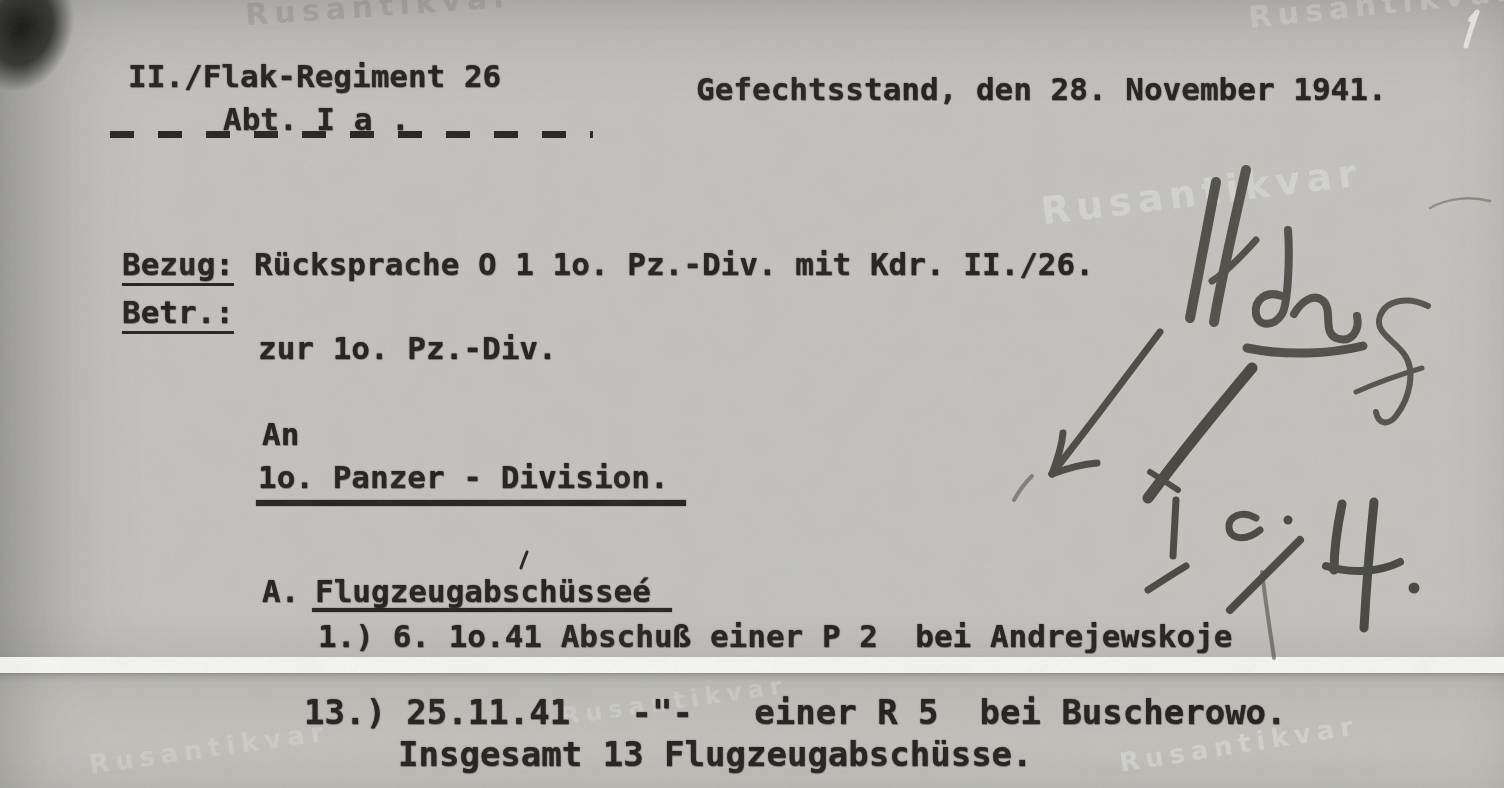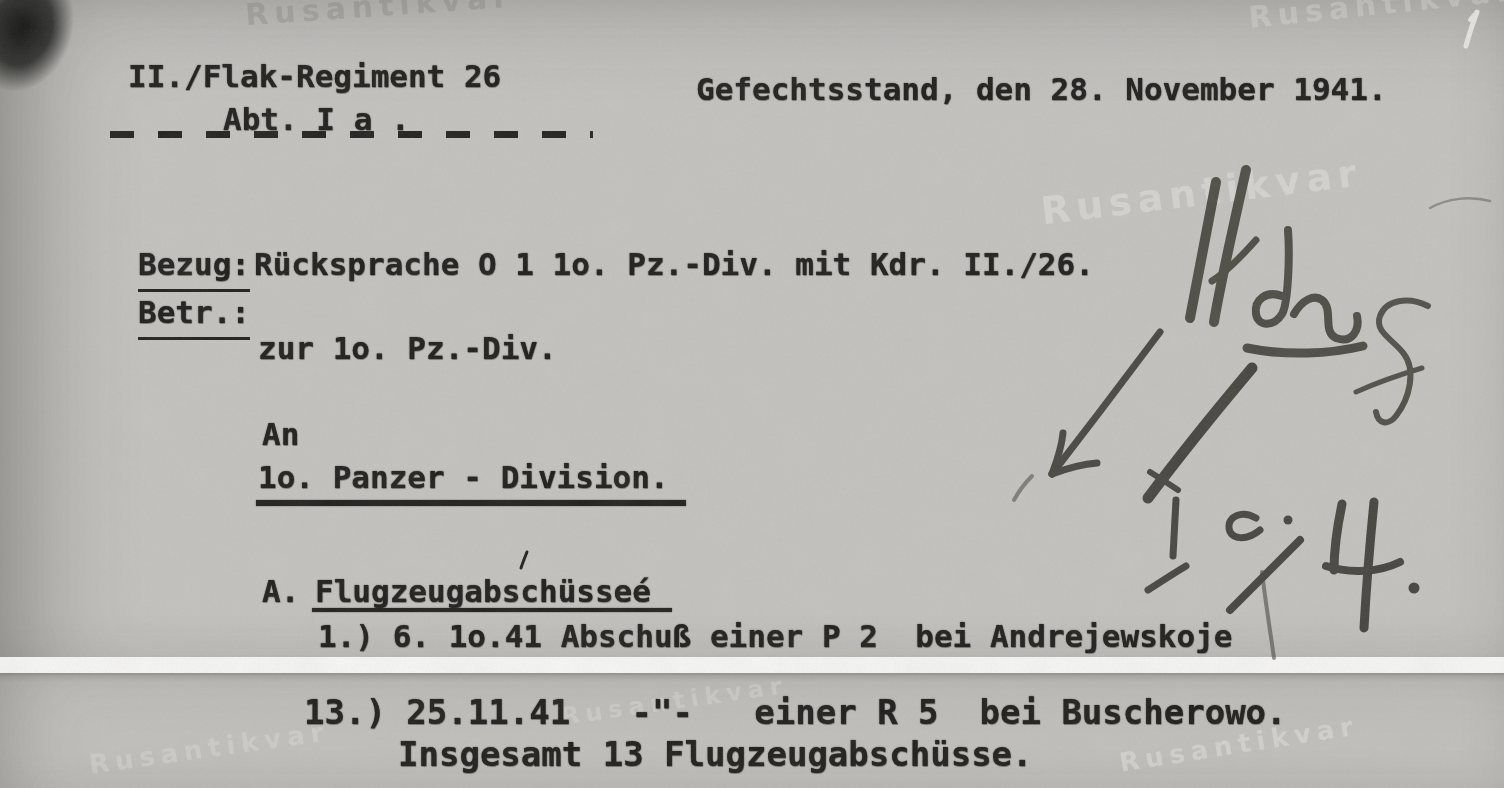--- a/index.html
+++ b/index.html
@@ -22,21 +22,21 @@
   }
   .gap-band{position:absolute;left:0;top:657px;width:1504px;height:16px;background:#fdfdfc;}
   .abs{position:absolute;}
   .tw{
     white-space:pre;color:#181715;font-weight:bold;
     text-shadow:0 0 1.3px rgba(28,27,25,.9), 0.5px 0.5px 0 rgba(28,27,25,.35);
     line-height:1.05;
   }
   .fs1{font-size:31px;}
   .fs2{font-size:34px;}
-  .u3{border-bottom:3px solid #1a1917;padding-bottom:8px;margin-left:16px;}
+  .u3{border-bottom:3px solid #1a1917;padding-bottom:2px;}
   .rule{background:#1a1917;box-shadow:0 0 1.5px rgba(28,27,25,.8);}
   .dashes{
     height:7px;
     background:repeating-linear-gradient(90deg,#1c1b19 0 24px,rgba(0,0,0,0) 24px 48px);
     filter:blur(.4px);
   }
   .wm{
     position:absolute;font-family:"DejaVu Sans","Liberation Sans",sans-serif;
     font-weight:bold;letter-spacing:6px;pointer-events:none;white-space:nowrap;
   }

